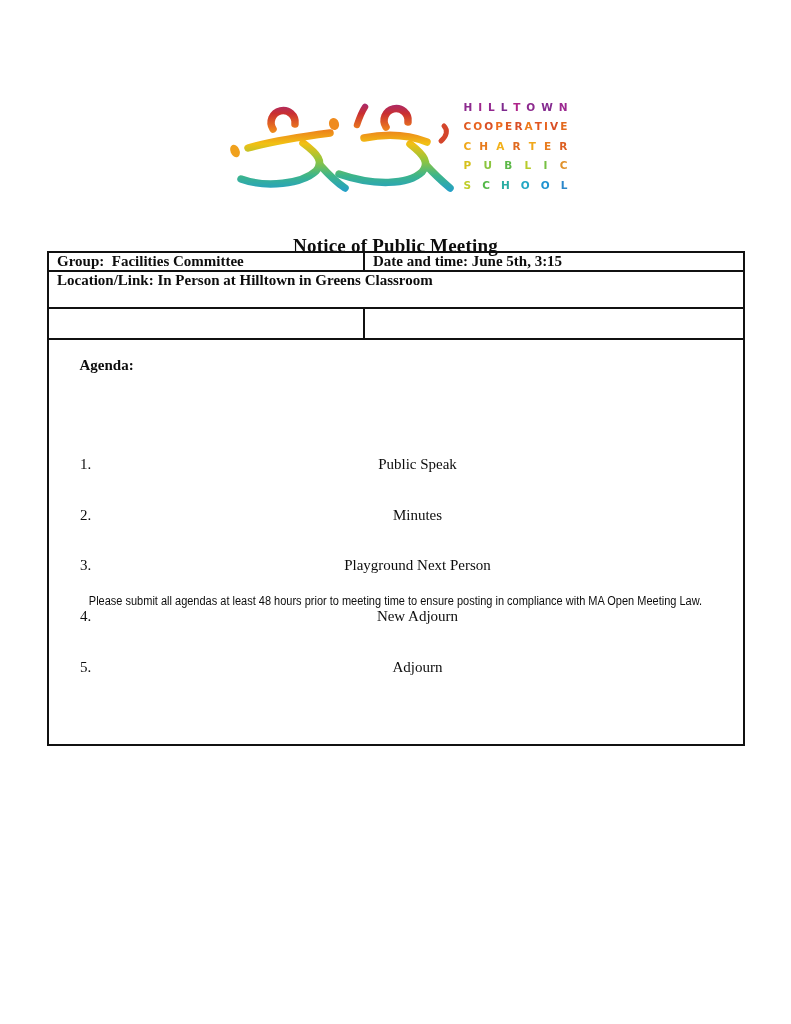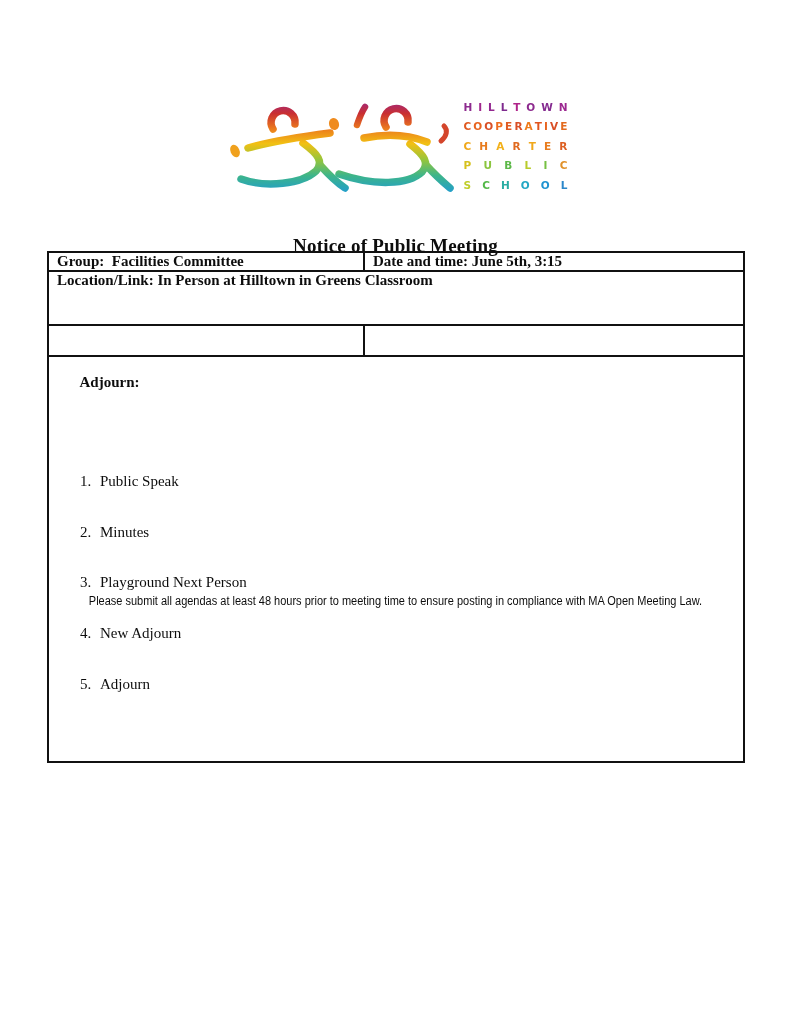--- a/index.html
+++ b/index.html
@@ -60,29 +60,30 @@
   }
   table.notice td {
     border: 2px solid #111111;
     font-size: 15px;
     font-weight: bold;
     white-space: pre-wrap;
     padding: 0 8px;
   }
   td.cell-group    { width: 45.4%; height: 14px; vertical-align: middle; }
   td.cell-datetime { width: 54.6%; height: 16px; vertical-align: middle; }
-  td.cell-location { height: 54px; vertical-align: top; padding-top: 5px; }
+  td.cell-location { height: 37px; vertical-align: top; padding-top: 5px; }
   td.cell-empty    { height: 31px; }
   td.cell-agenda   { height: 232px; vertical-align: top; padding-top: 9px; }
 
   .agenda-list {
     list-style: none;
     counter-reset: ag;
     margin-top: 31px;
     font-weight: normal;
+    text-align: center;
   }
   .agenda-list li {
     counter-increment: ag;
     position: relative;
     padding-left: 43px;
     font-size: 15px;
     line-height: 16.7px;
     font-weight: normal;
   }
   .agenda-list li::before {
@@ -202,21 +203,21 @@
   </tr>
   <tr>
     <td class="cell-location" colspan="2">Location/Link: In Person at Hilltown in Greens Classroom</td>
   </tr>
   <tr>
     <td class="cell-empty"></td>
     <td class="cell-empty"></td>
   </tr>
   <tr>
     <td class="cell-agenda" colspan="2">
-      <span>Adjourn:</span>
+      <span>Agenda:</span>
       <ol class="agenda-list">
         <li>Public Speak</li>
         <li>Minutes</li>
         <li>Playground Next Person</li>
         <li>New Adjourn</li>
         <li>Adjourn</li>
       </ol>
     </td>
   </tr>
 </tbody>

